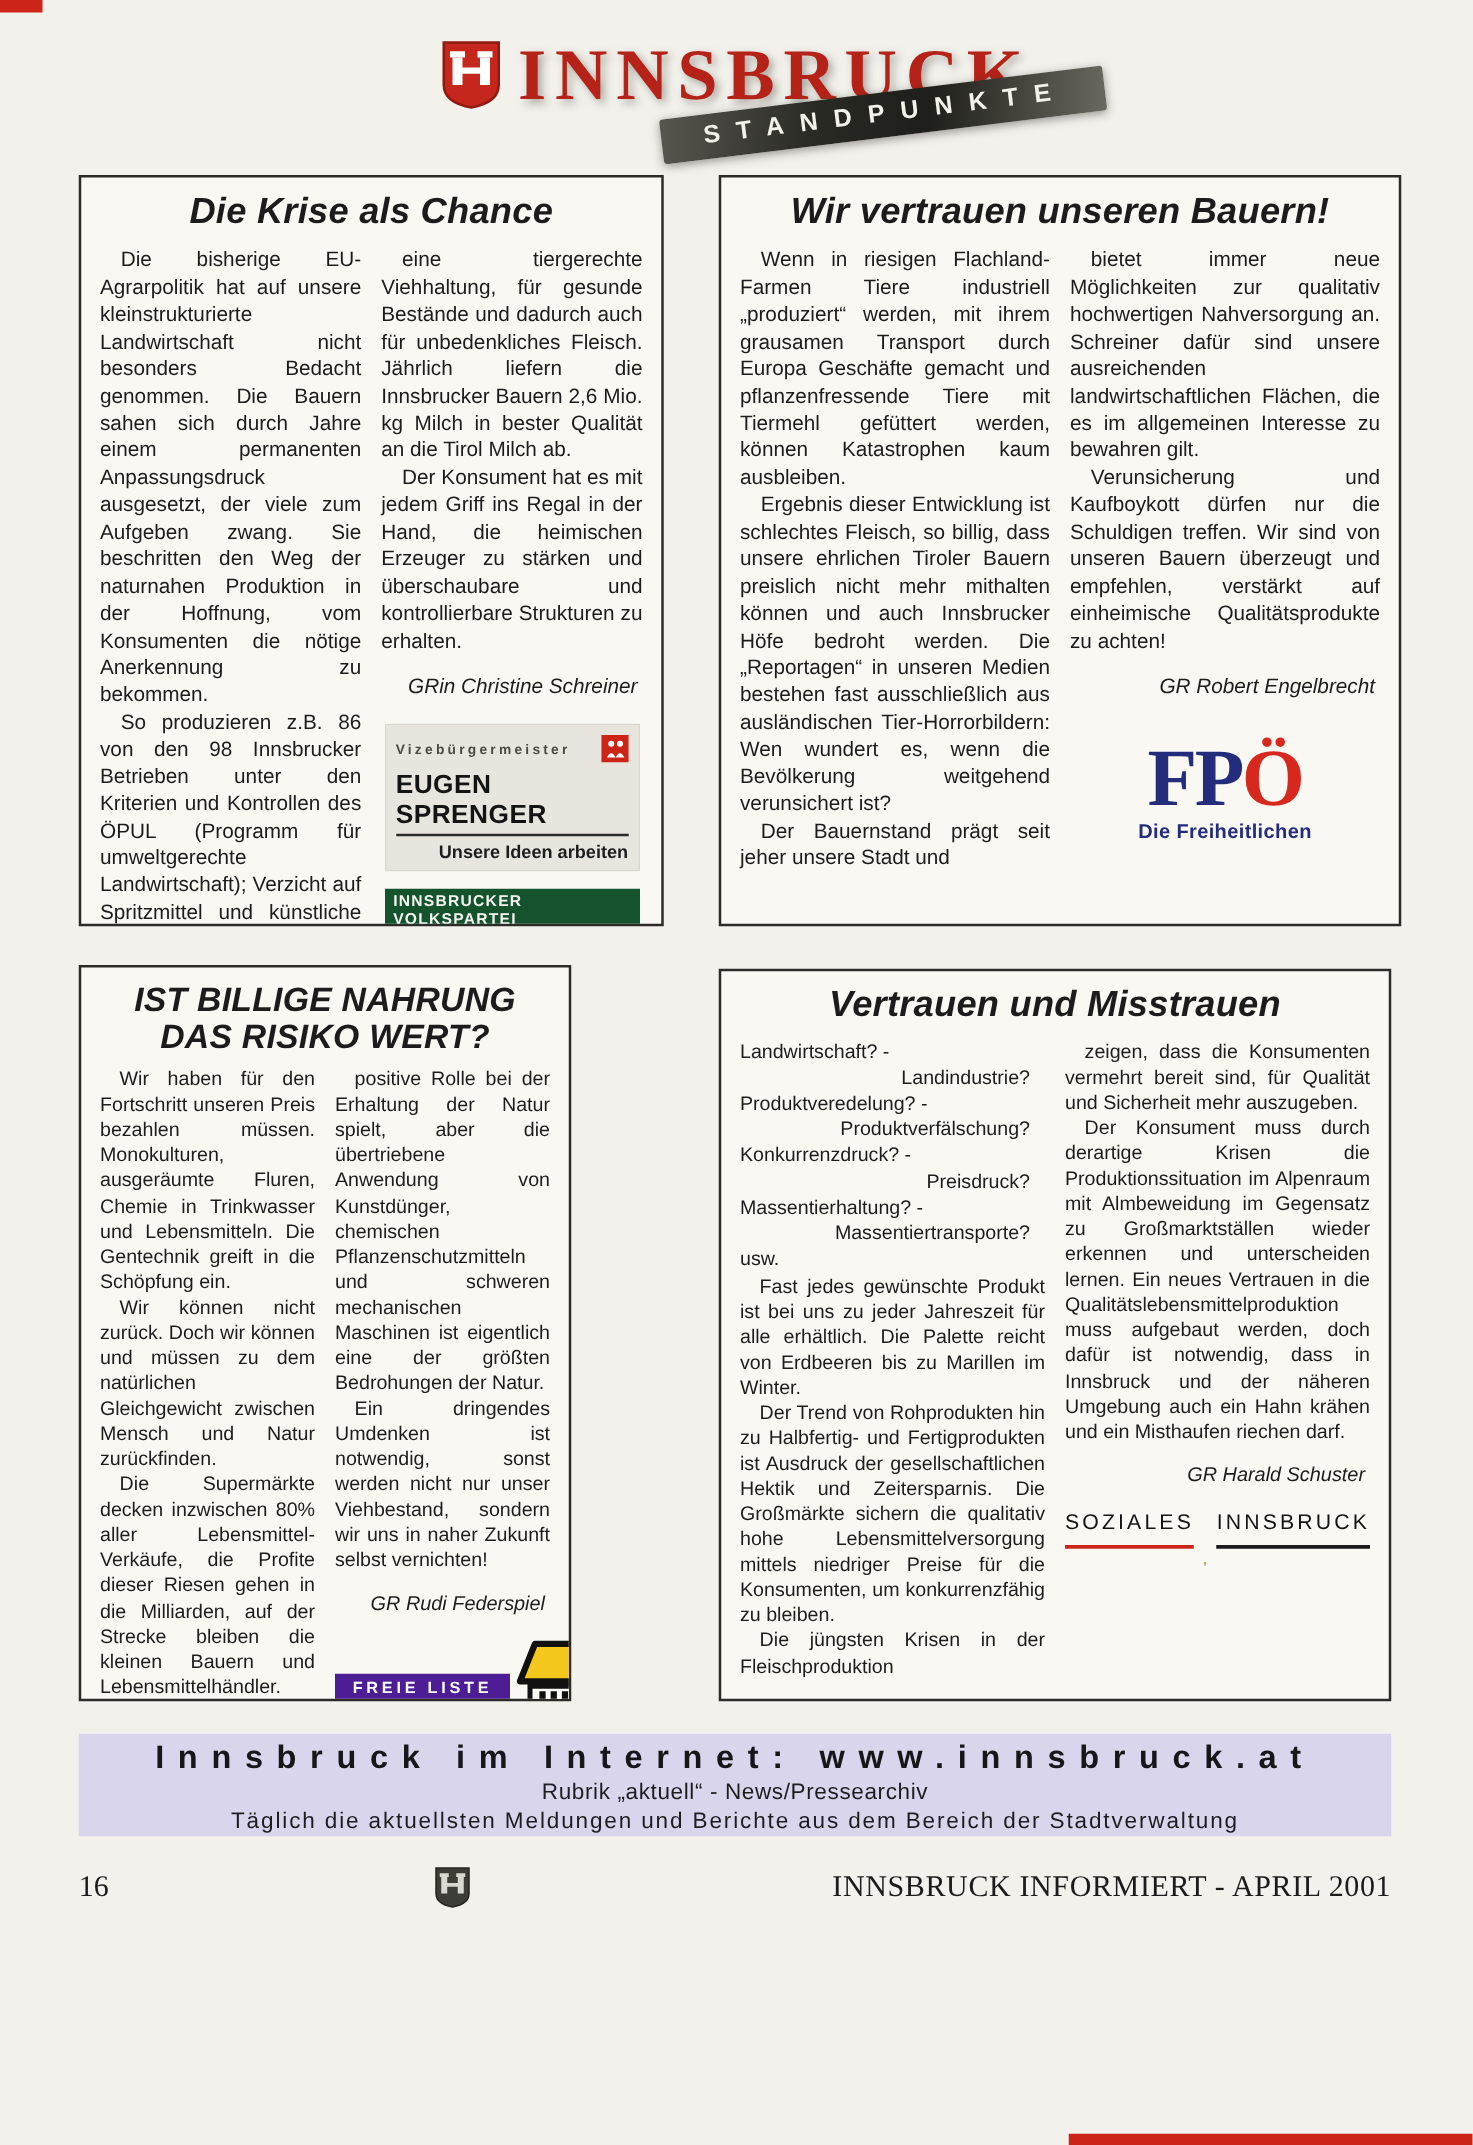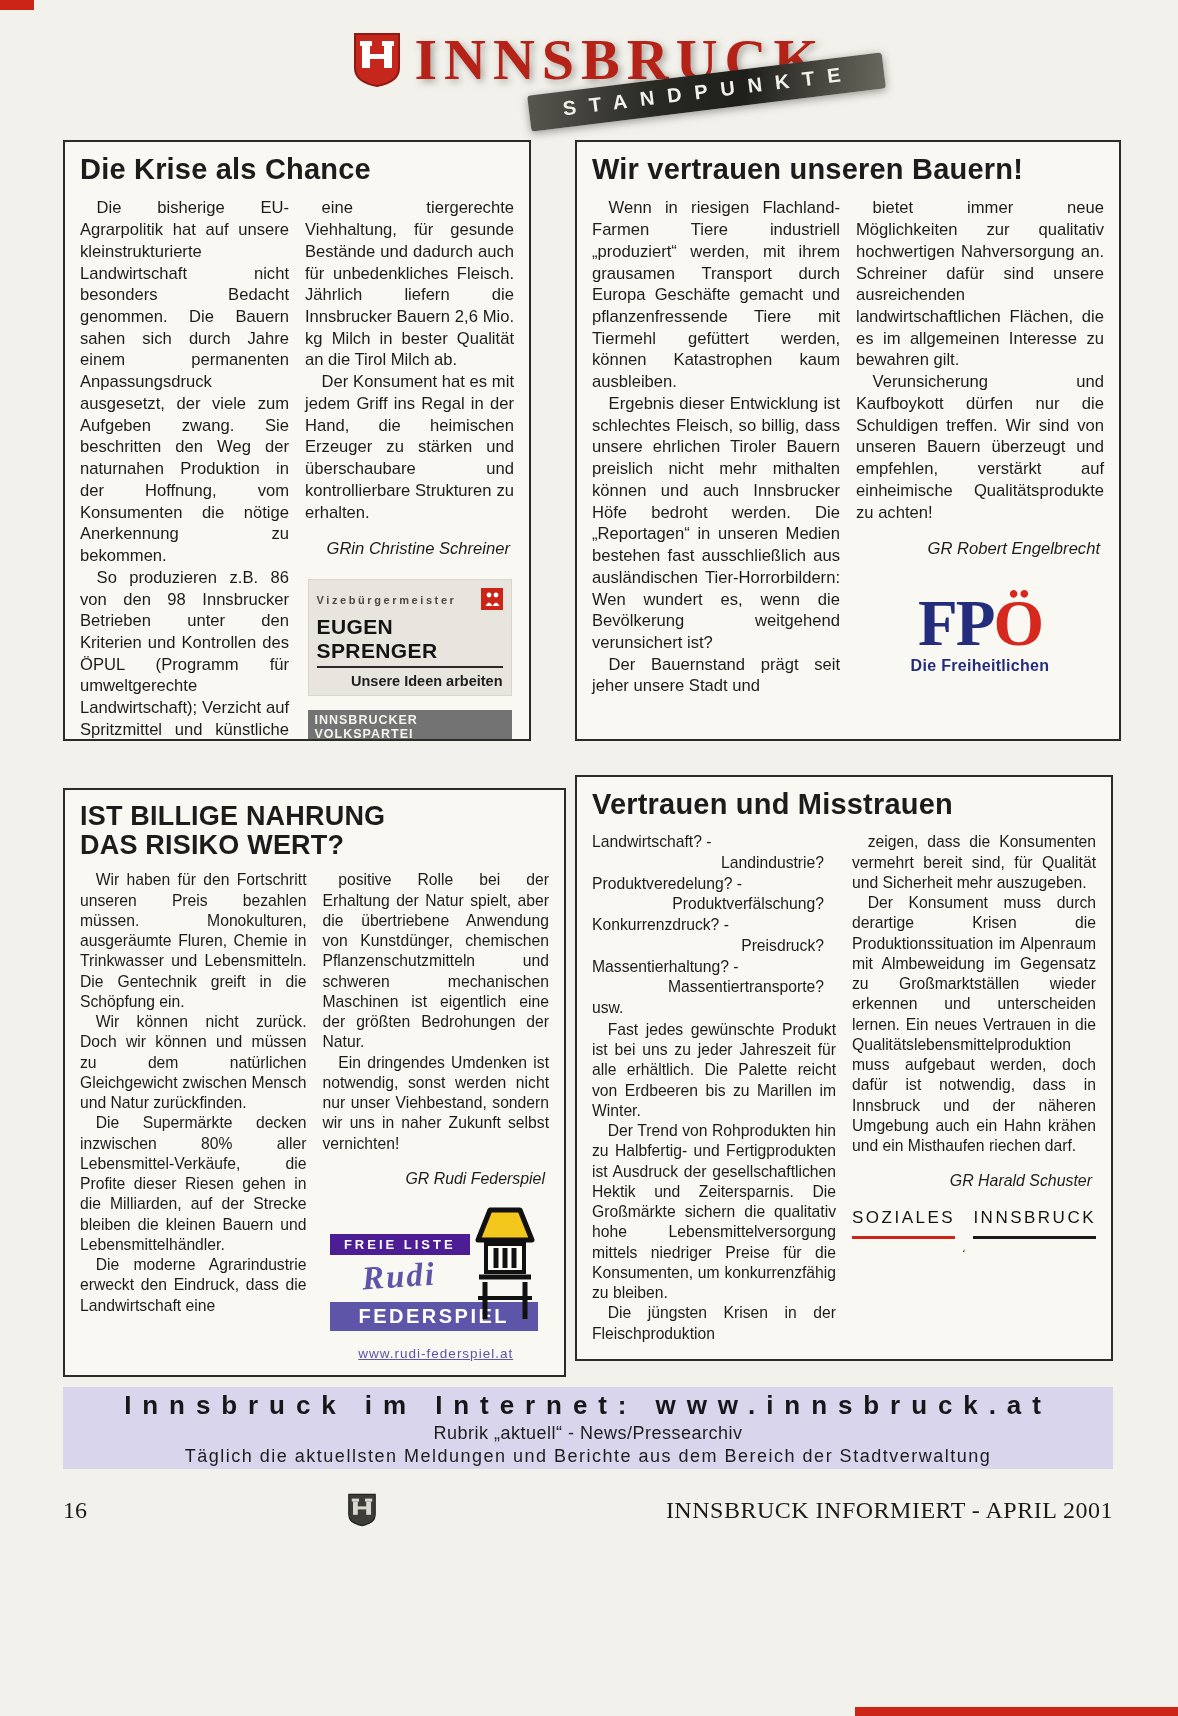--- a/index.html
+++ b/index.html
@@ -25,25 +25,25 @@
     box-shadow:0 2px 8px rgba(60,55,50,.5);
   }
 
   
   .article{
     position:absolute;background:#f9f8f3;border:2px solid #2b2b28;
     padding:8px 15px 10px;box-sizing:border-box;overflow:hidden;
   }
   #box1{left:63px;top:140px;width:468px;height:601px;}
   #box2{left:575px;top:140px;width:546px;height:601px;}
-  #box3{left:63px;top:772px;width:503px;height:589px;margin-top:16px;}
+  #box3{left:63px;top:772px;width:394px;height:589px;}
   #box4{left:575px;top:775px;width:538px;height:586px;}
   .art-title{
-    text-align:left;font-weight:bold;font-size:29px;letter-spacing:.2px;
-    margin:4px 0 12px;line-height:1.08;
+    text-align:center;font-weight:bold;font-size:29px;letter-spacing:.2px;
+    margin:4px 0 12px;line-height:1.08;font-style:italic;
   }
   #box3 .art-title{font-size:27px;margin-bottom:10px;}
   .cols{display:flex;gap:16px;}
   .col{flex:1;min-width:0;}
   .col p{
     margin:0;text-indent:1em;text-align:justify;hyphens:auto;-webkit-hyphens:auto;
   }
   #box1 .col p,#box2 .col p{font-size:16.6px;line-height:1.31;}
   #box3 .col p,#box4 .col p{font-size:15.7px;line-height:1.29;}
   .signature{
@@ -62,21 +62,21 @@
   .oevp-box{background:#e7e5de;padding:9px 9px 7px;box-shadow:0 0 0 1px #d8d6cd inset;}
   .oevp-row{display:flex;align-items:flex-start;justify-content:space-between;}
   .oevp-role{font-size:11px;letter-spacing:2.6px;color:#4a4a45;font-weight:bold;padding-top:6px;}
   .oevp-mark{flex:0 0 auto;}
   .oevp-name{
     font-size:21px;font-weight:bold;letter-spacing:.4px;color:#141414;
     border-bottom:2px solid #2a2a2a;padding-bottom:3px;margin-top:1px;
   }
   .oevp-slogan{font-size:14.5px;font-weight:bold;text-align:right;margin-top:5px;color:#1d1d1d;}
   .oevp-badge{
-    margin:14px auto 0;width:fit-content;background:#737373;color:#f5f5f0;
+    margin:14px auto 0;width:fit-content;background:#14532d;color:#f5f5f0;
     font-size:12.5px;font-weight:bold;letter-spacing:1px;padding:3px 7px 4px;
   }
 
   
   .fpo{margin-top:34px;text-align:center;}
   .fpo-word{font-family:"Liberation Serif",serif;font-weight:bold;font-size:65px;line-height:.95;letter-spacing:-2px;}
   .fpo-fp{color:#232d7c;}
   .fpo-o{color:#d7281e;}
   .fpo-sub{color:#232d7c;font-weight:bold;font-size:16px;margin-top:2px;letter-spacing:.3px;}
 

